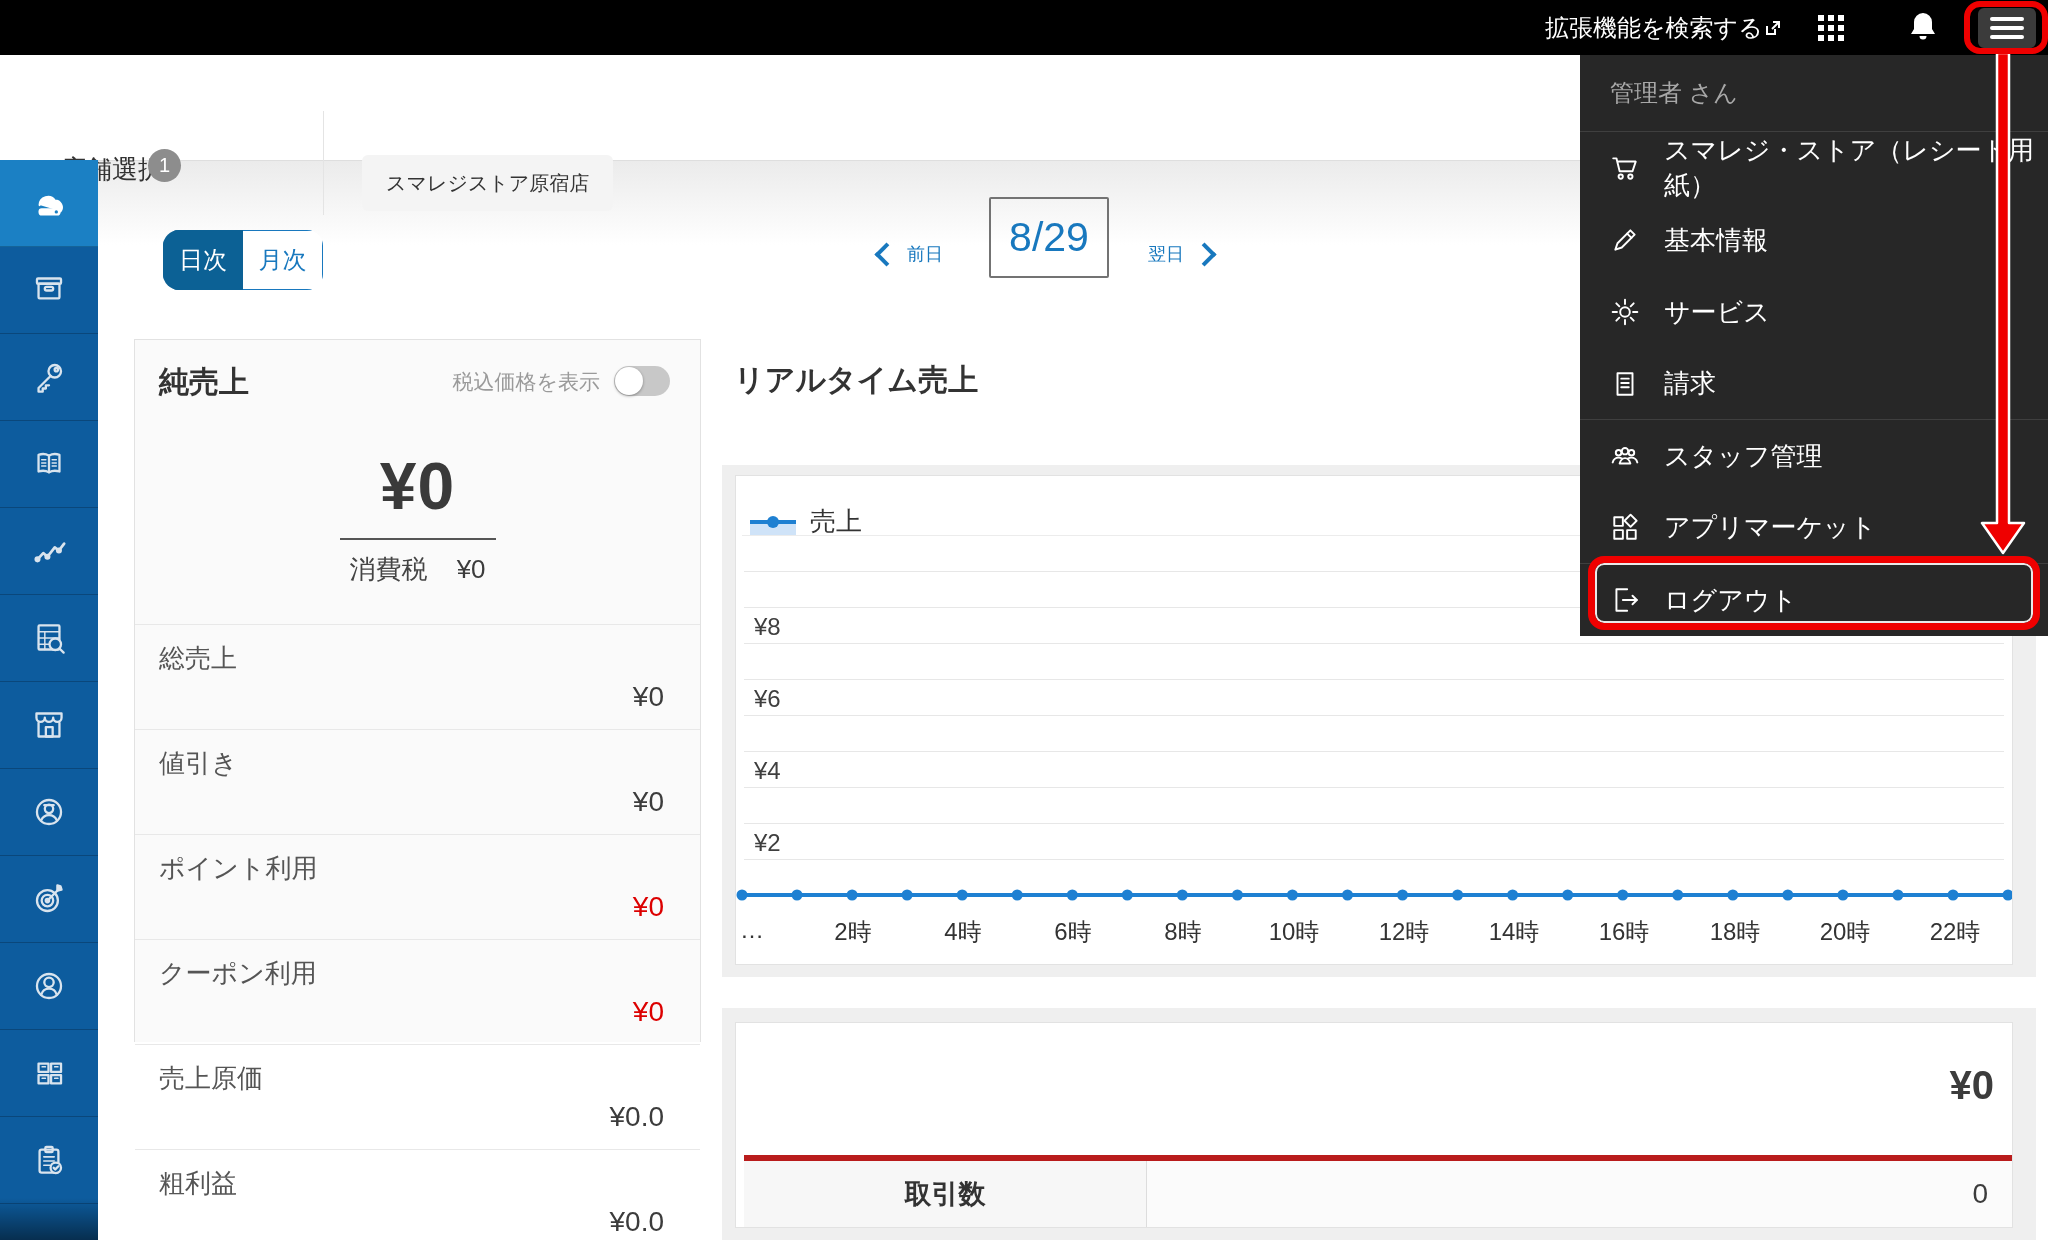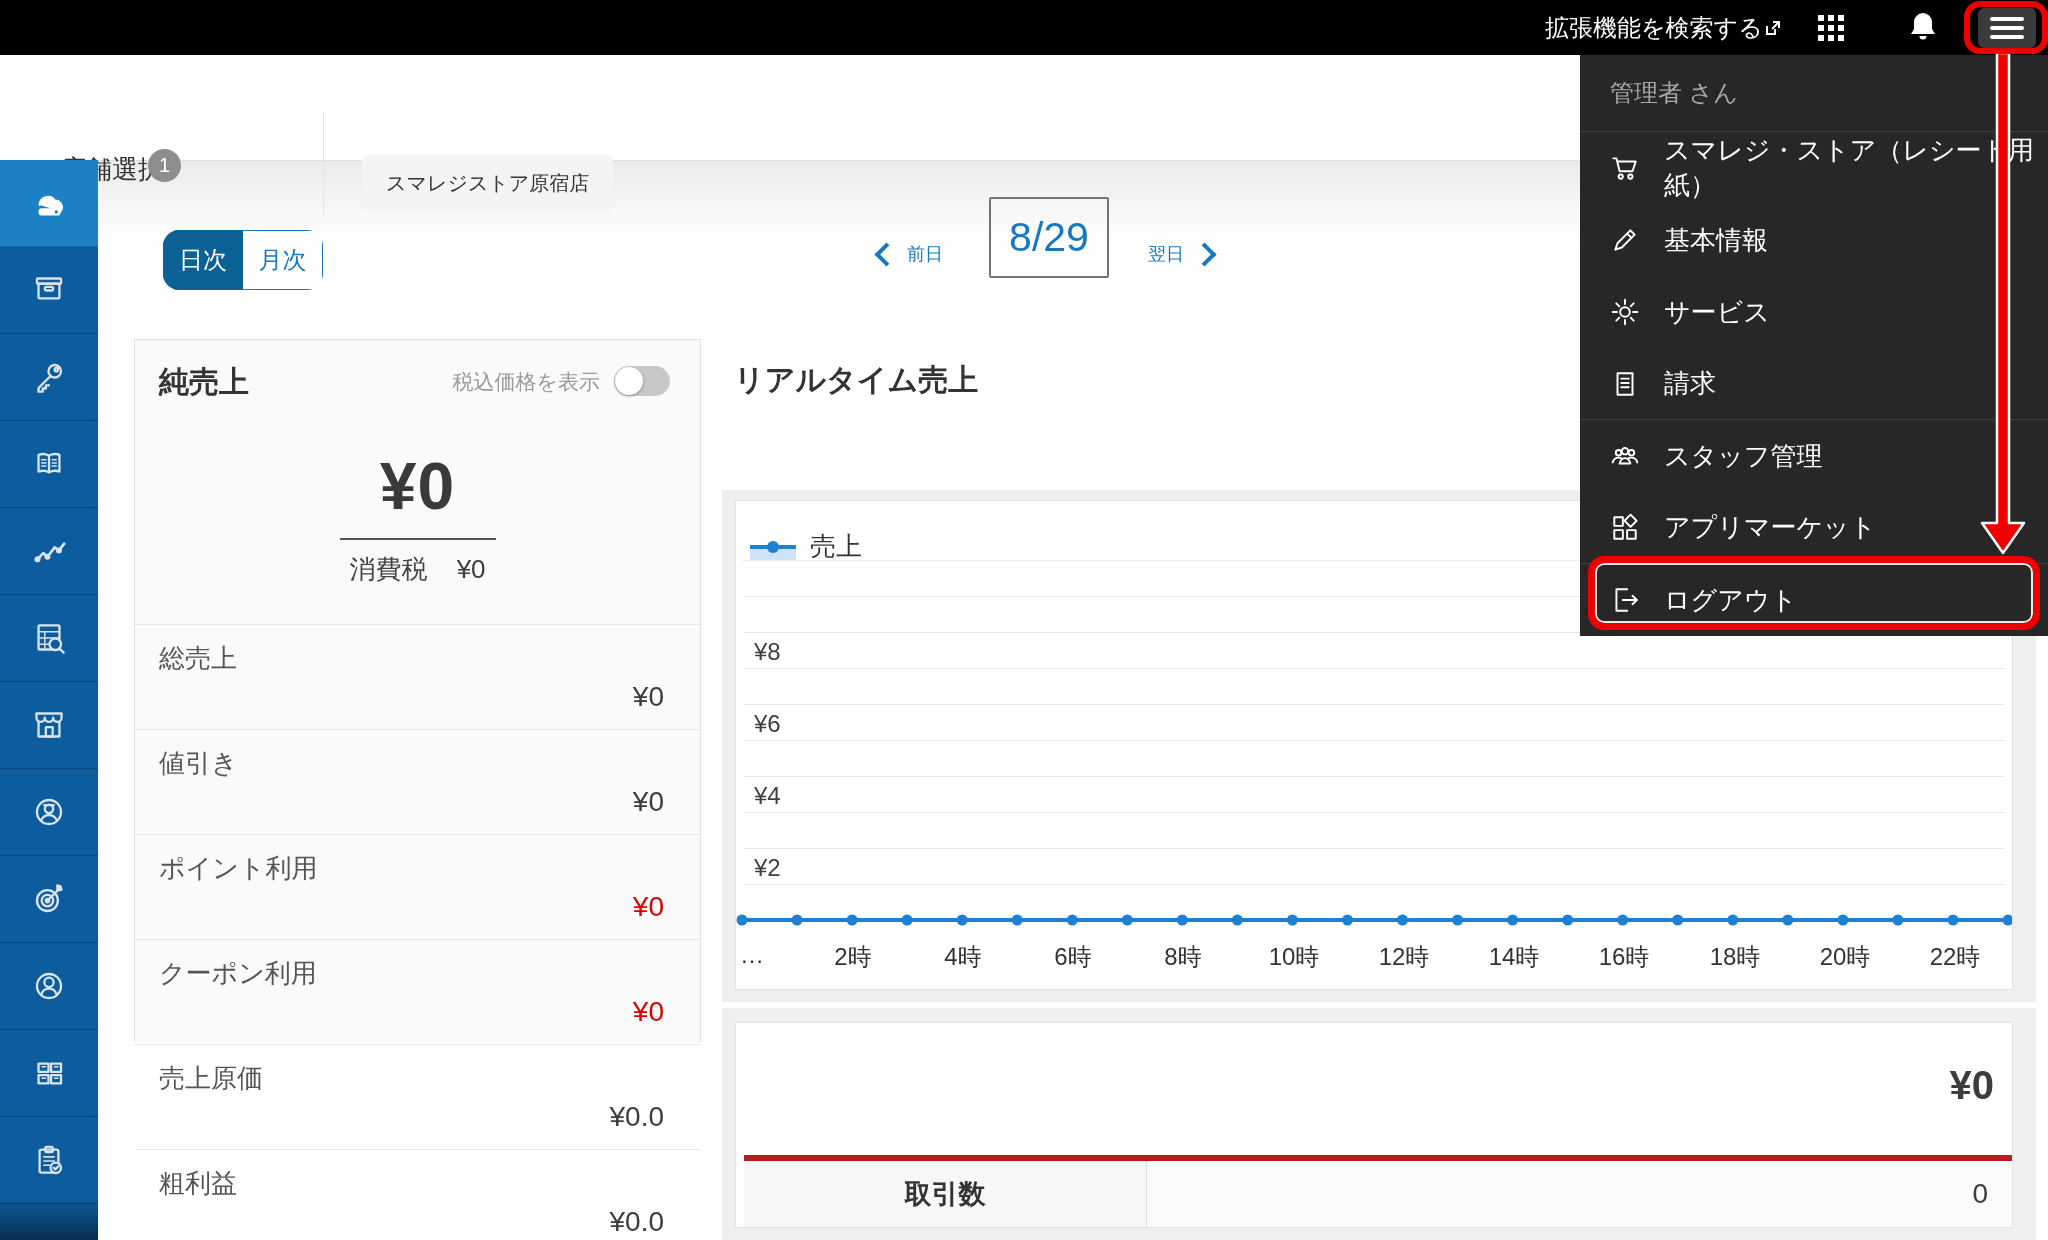--- a/index.html
+++ b/index.html
@@ -62,21 +62,21 @@
   .np-tax{font-size:26px;color:#3c3c3c}
   .np-tax .tl{margin-right:22px;color:#444}
   .nrows{position:absolute;left:0;top:284px;width:100%}
   .nrow{position:relative;height:104px;border-top:1px solid #e8e8e8}
   .nrow .lbl{position:absolute;left:24px;top:16px;font-size:26px;color:#555}
   .nrow .val{position:absolute;right:36px;bottom:16px;font-size:28px;color:#3c3c3c}
   .nrow .val.red{color:#dc0000}
 
   
   .rt-title{position:absolute;left:734px;top:360px;font-size:30px;font-weight:bold;color:#333;z-index:3}
-  .chart-outer{position:absolute;left:722px;top:490px;width:1314px;height:512px;background:#efefef;z-index:3}
+  .chart-outer{position:absolute;left:722px;top:465px;width:1314px;height:512px;background:#efefef;z-index:3}
   .chart-card{position:absolute;left:13px;top:10px;width:1278px;height:490px;background:#fff;border:1px solid #e2e2e2;box-sizing:border-box}
   .legend{position:absolute;left:14px;top:28px;display:flex;align-items:center;cursor:pointer}
   .leg-marker{position:relative;width:46px;height:24px}
   .leg-hl{position:absolute;left:0;top:11px;width:46px;height:14px;background:#cfe3f8}
   .leg-line{position:absolute;left:0;top:10px;width:46px;height:4px;background:#1e80d2}
   .leg-dot{position:absolute;left:17px;top:6px;width:12px;height:12px;border-radius:50%;background:#1e80d2}
   .leg-text{margin-left:14px;font-size:26px;color:#333}
   .leg-div{position:absolute;left:6px;right:6px;top:59px;height:1px;background:#ececec}
   .gridline{position:absolute;left:8px;right:8px;height:1px;background:#e7e7e7}
   .ylab{position:absolute;left:18px;font-size:24px;color:#3f3f3f}

